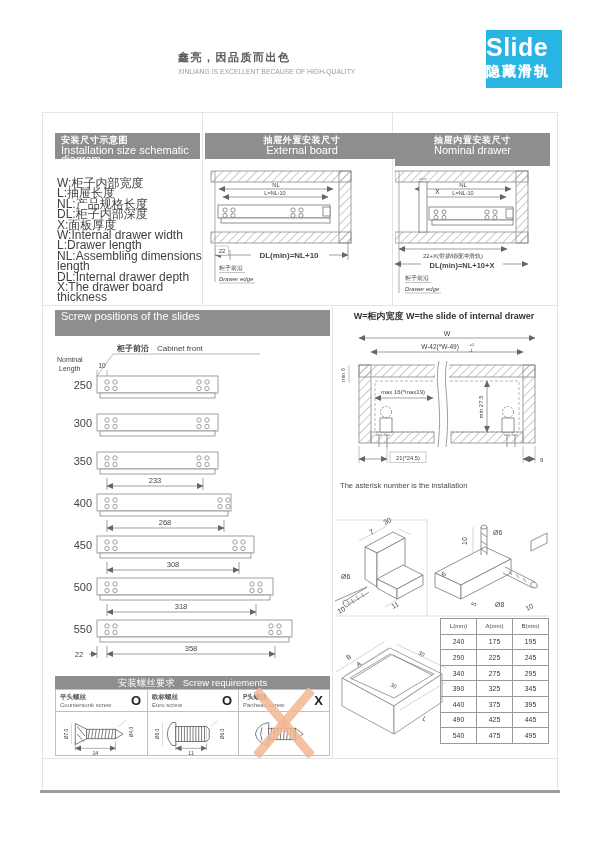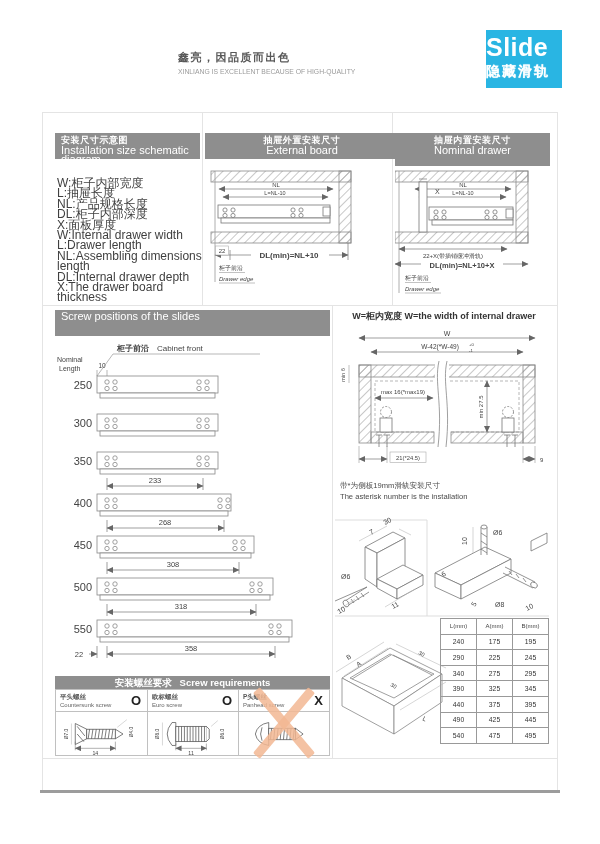--- a/index.html
+++ b/index.html
@@ -317,21 +317,21 @@
   <g font-size="7.5" fill="#333" text-anchor="middle">
     <text x="100" y="145">233</text>
     <text x="110" y="187">268</text>
     <text x="118" y="229">308</text>
     <text x="126" y="271">318</text>
     <text x="136" y="313">358</text>
     <text x="24" y="319">22</text>
   </g>
 </svg>
 
-<div class="abs wtitle" style="left:338px;top:310px;width:212px">W=柜内宽度   W=the width of internal drawer</div>
+<div class="abs wtitle" style="left:338px;top:310px;width:212px">W=柜内宽度   W=the slide of internal drawer</div>
 
 <svg class="abs" style="left:337px;top:328px" width="213" height="150" viewBox="0 0 213 150">
   <defs>
     <pattern id="pC" width="6" height="6" patternUnits="userSpaceOnUse" patternTransform="rotate(45)">
       <line x1="0" y1="0" x2="0" y2="6" stroke="#9a9a9a" stroke-width="1.1"></line>
     </pattern>
     <marker id="arD" markerWidth="8" markerHeight="8" refX="6" refY="3" orient="auto-start-reverse" markerUnits="userSpaceOnUse">
       <path d="M0,0 L6.5,3 L0,6 Z" fill="#666"></path>
     </marker>
   </defs>
@@ -377,21 +377,20 @@
   <line x1="50" y1="118" x2="50" y2="135" stroke="#999" stroke-width=".6"></line>
   <rect x="53" y="124" width="36" height="10.5" fill="#fff" stroke="#aaa" stroke-width=".6"></rect>
   <text x="71" y="132" font-size="5.8" text-anchor="middle">21(*24.5)</text>
   <line x1="186" y1="131" x2="198" y2="131" stroke="#777" stroke-width=".7" marker-start="url(#arD)" marker-end="url(#arD)"></line>
   <line x1="186" y1="118" x2="186" y2="135" stroke="#999" stroke-width=".6"></line>
   <line x1="198" y1="118" x2="198" y2="135" stroke="#999" stroke-width=".6"></line>
   <text x="203" y="133.5" font-size="6">9</text>
 </svg>
 
 <div class="abs note" style="left:340px;top:481px;width:210px">
-  <div>带*为侧板19mm滑轨安装尺寸</div>
   <div>The asterisk number is the installation</div>
 </div>
 
 <svg class="abs" style="left:335px;top:515px" width="214" height="102" viewBox="0 0 214 102">
   <line x1="0" y1="5" x2="92" y2="5" stroke="#ddd" stroke-width="1"></line>
   <line x1="92" y1="5" x2="92" y2="101" stroke="#ddd" stroke-width="1"></line>
   <line x1="0" y1="101" x2="214" y2="101" stroke="#ddd" stroke-width="1"></line>
   <g stroke="#777" stroke-width=".8" fill="#fff">
     <polygon points="30,32 58,17 70,23 42,38"></polygon>
     <polygon points="30,32 42,38 42,72 30,64"></polygon>
@@ -506,21 +505,21 @@
         <td>445</td>
       </tr>
   <tr>
     <td>540</td>
         <td>475</td>
         <td>495</td>
       </tr>
 </tbody>
   </table>
 
-<div class="abs graybar center" style="left:55px;top:676px;width:275px;height:13px;line-height:13px;font-size:9.5px;font-weight:bold">
+<div class="abs graybar center" style="left:55px;top:676px;width:275px;height:13px;line-height:13px;font-size:9.5px;font-weight:normal">
   <span>安装螺丝要求</span>&nbsp;&nbsp;
   <span>Screw requirements</span>
 </div>
 
 <div class="abs scrwrap" style="left:55px;top:689px;width:275px;height:67px">
   <div class="scrcol">
     <div class="scrname">
       <div class="nm">
         <div class="cn">平头螺丝</div>
         <div class="en">Countersunk screw</div>

